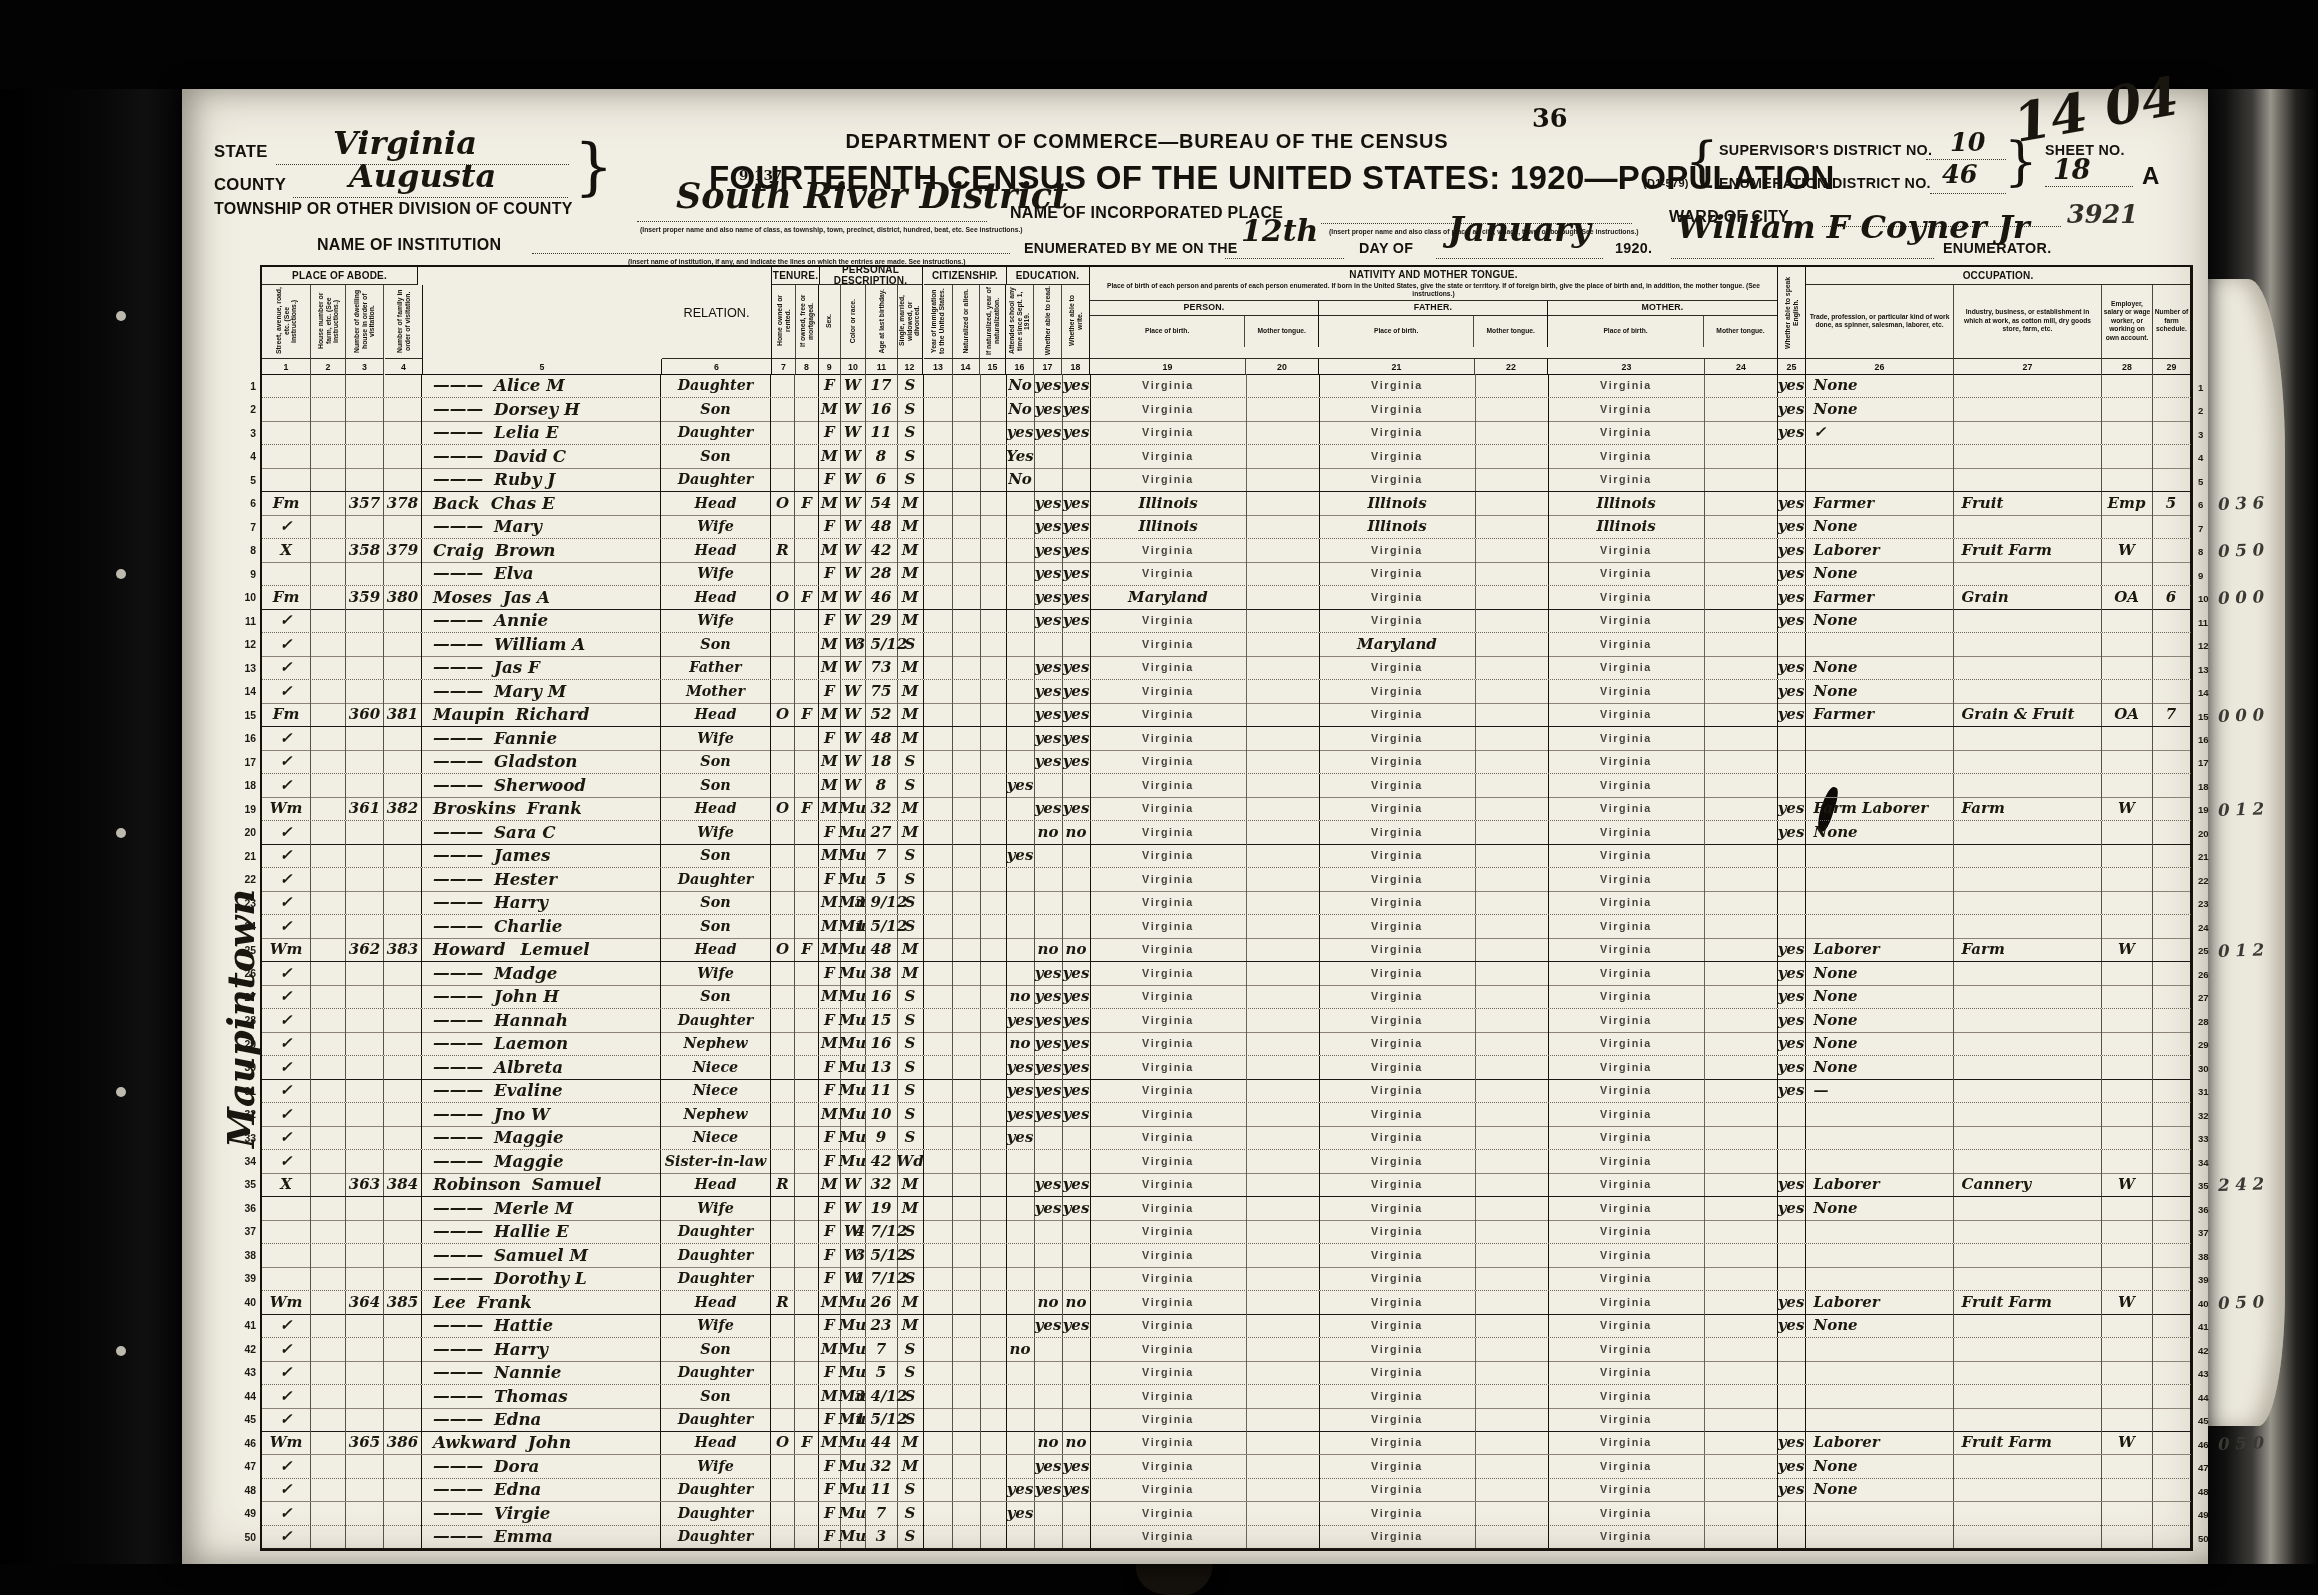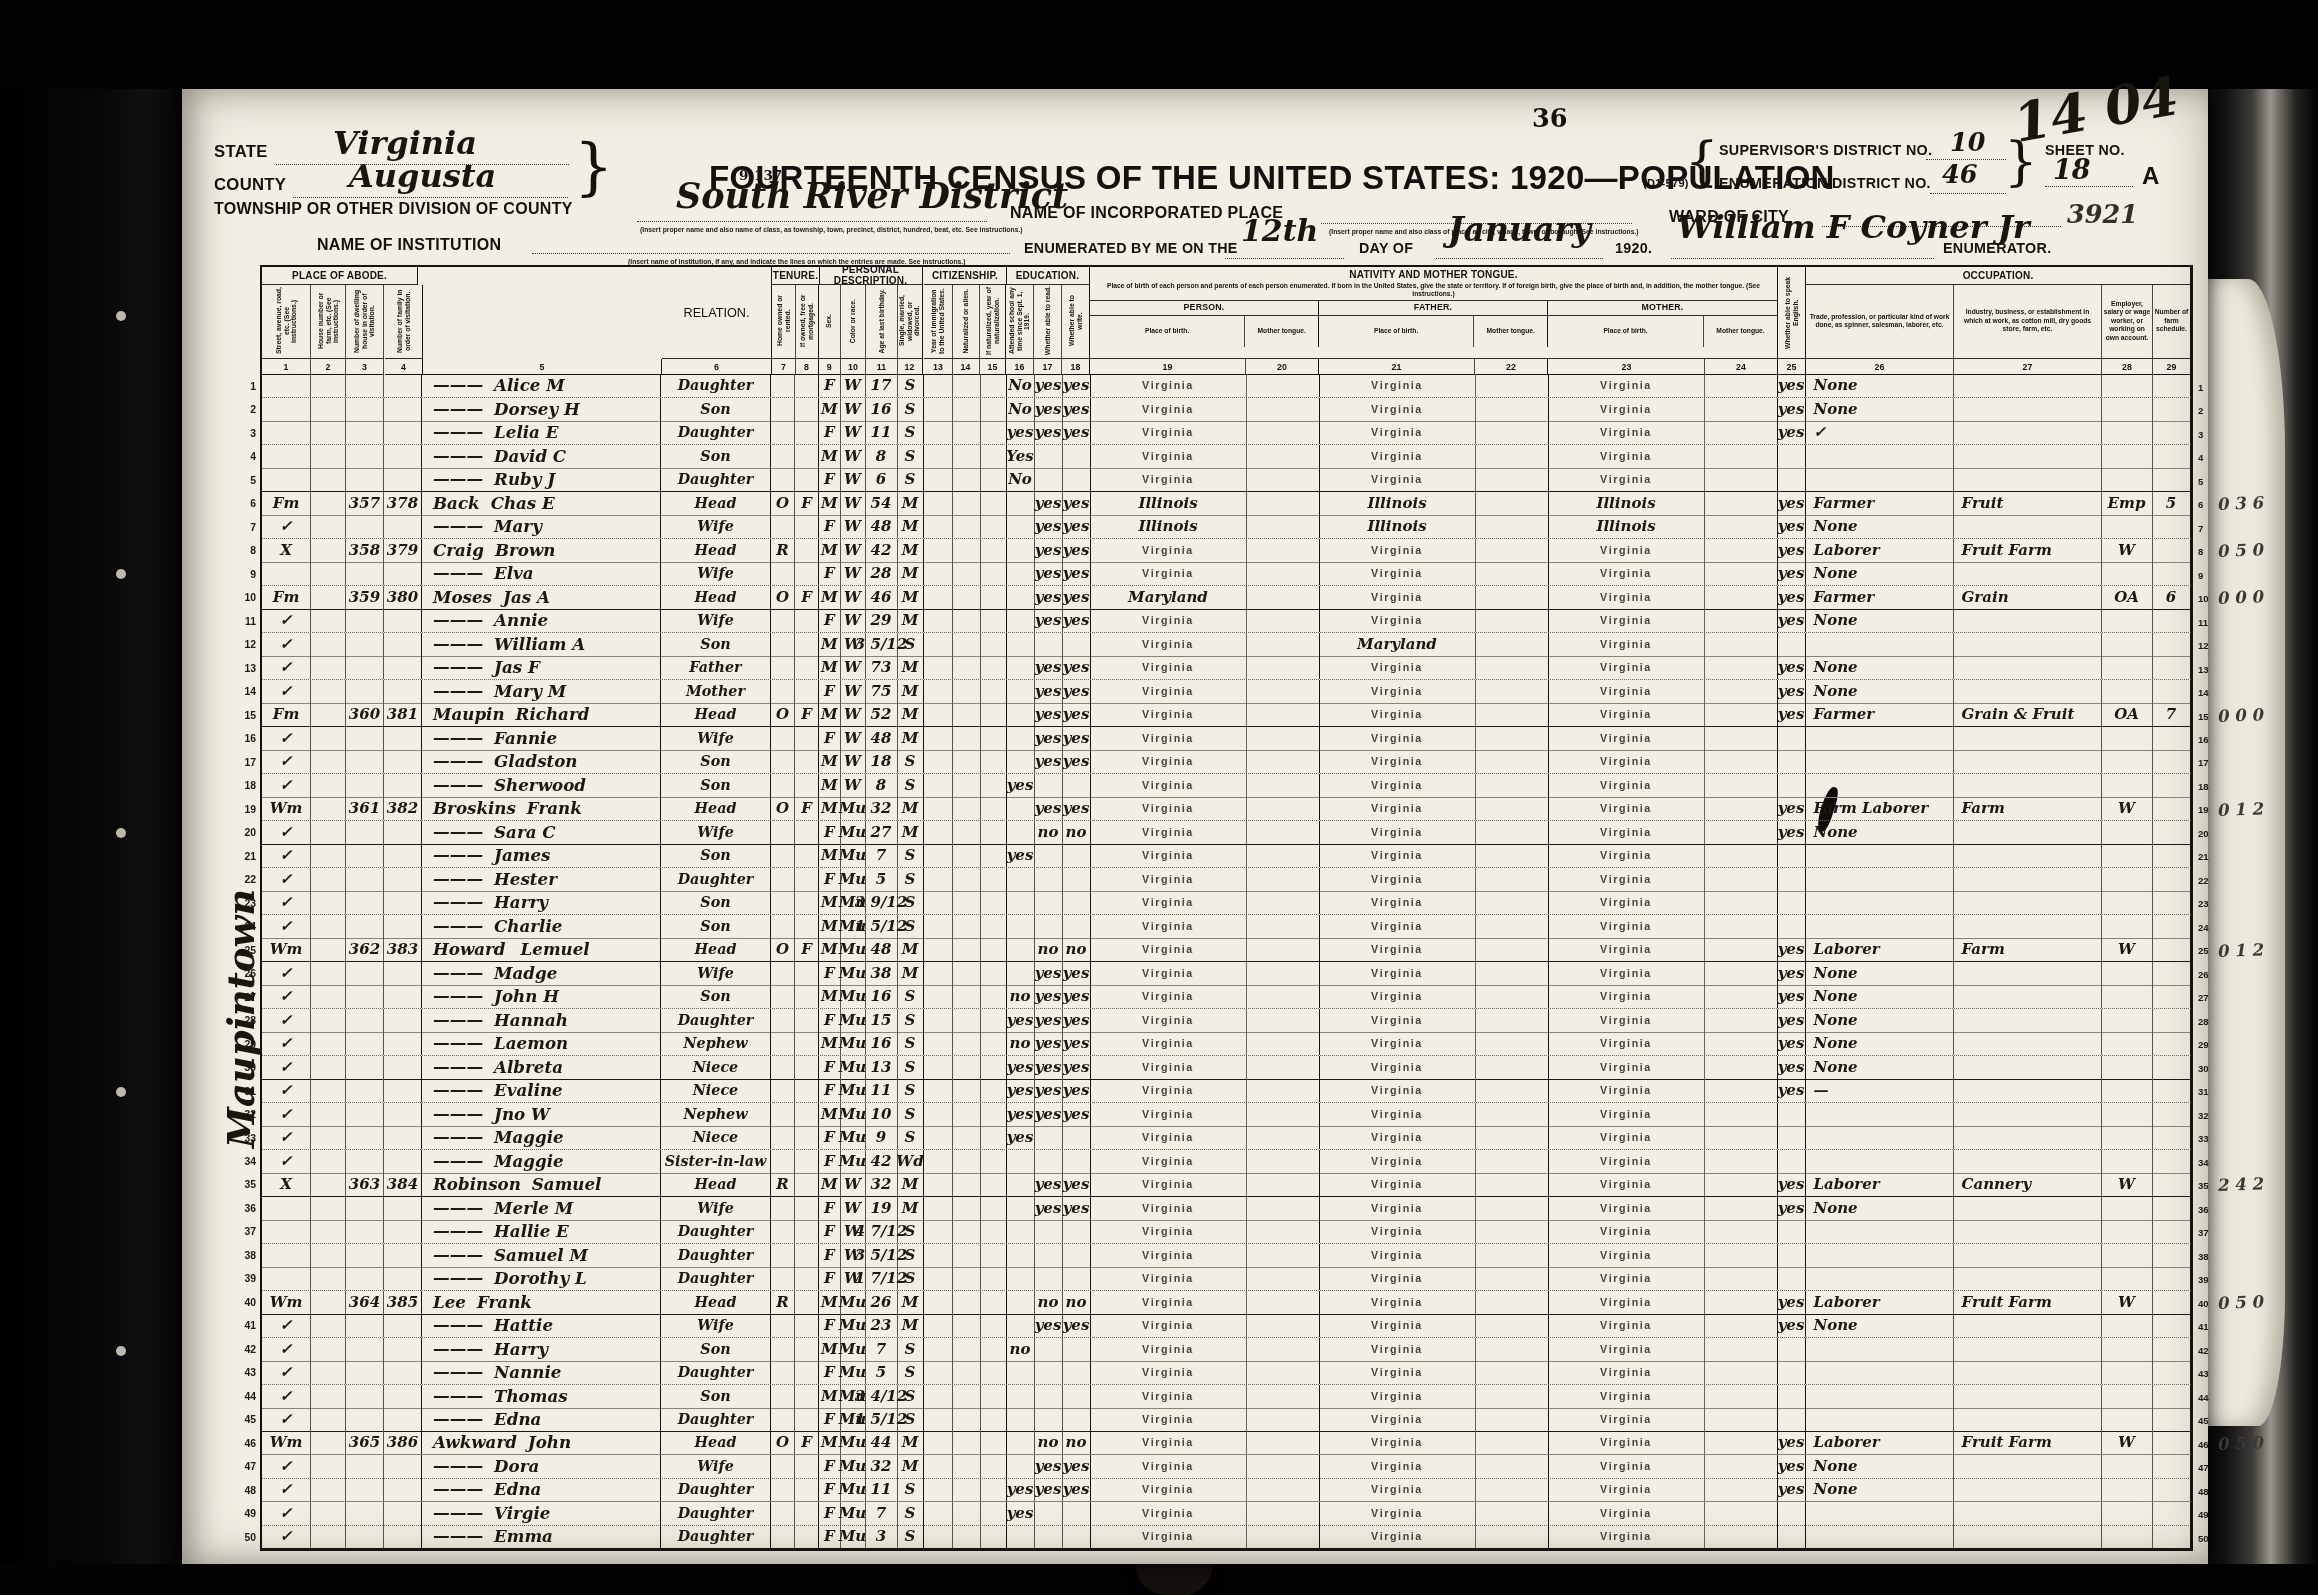--- a/index.html
+++ b/index.html
@@ -65,20 +65,21 @@
 <div class="flap"></div>
 <div class="clamp"></div>
 
 <div class="paper">
 
   <div class="stampnum" style="left:557px;top:78px;font-size:13.5px;">9-137</div>
   <div class="stampnum" style="left:1350px;top:14.3px;font-size:25.5px;">36</div>
   <div class="lbl" style="left:1461px;top:88px;font-size:11px;">(D1-579)</div>
   <div class="script" style="left:1831px;top:-11px;font-size:53px;transform:rotate(-10deg);">14 04</div>
 
+  <div class="lbl" style="left:527px;top:41px;width:876px;text-align:center;font-size:20px;letter-spacing:0.8px;">DEPARTMENT OF COMMERCE—BUREAU OF THE CENSUS</div>
   <div class="lbl" style="left:527px;top:70px;width:876px;text-align:center;font-size:33px;">FOURTEENTH CENSUS OF THE UNITED STATES: 1920—POPULATION</div>
 
   <div class="lbl" style="left:32px;top:53px;font-size:16.7px;">STATE</div>
   <div class="uline" style="left:94px;top:75px;width:293px;"></div>
   <div class="script" style="left:151px;top:35px;font-size:32px;">Virginia</div>
   <div class="lbl" style="left:32px;top:86px;font-size:16.7px;">COUNTY</div>
   <div class="uline" style="left:111px;top:108px;width:275px;"></div>
   <div class="script" style="left:167px;top:68px;font-size:32px;">Augusta</div>
   <div class="stampnum" style="left:392px;top:41px;font-size:62px;font-weight:400;">}</div>
 

